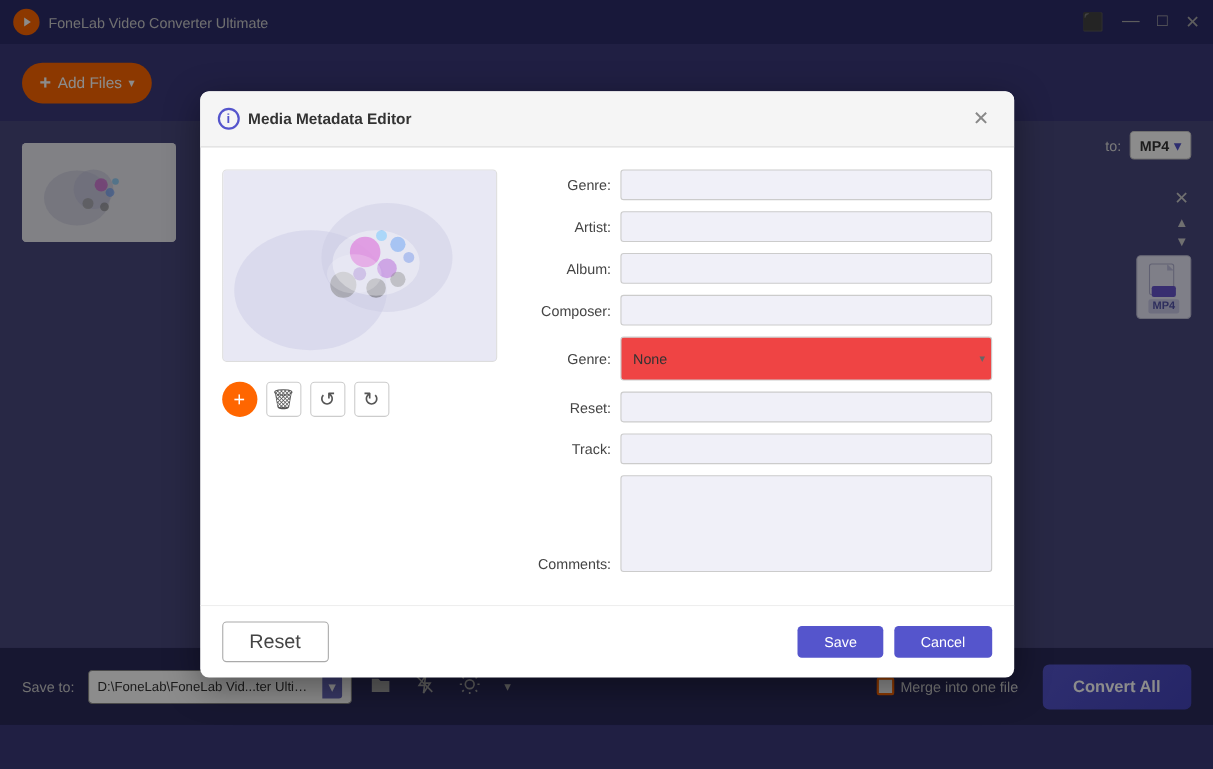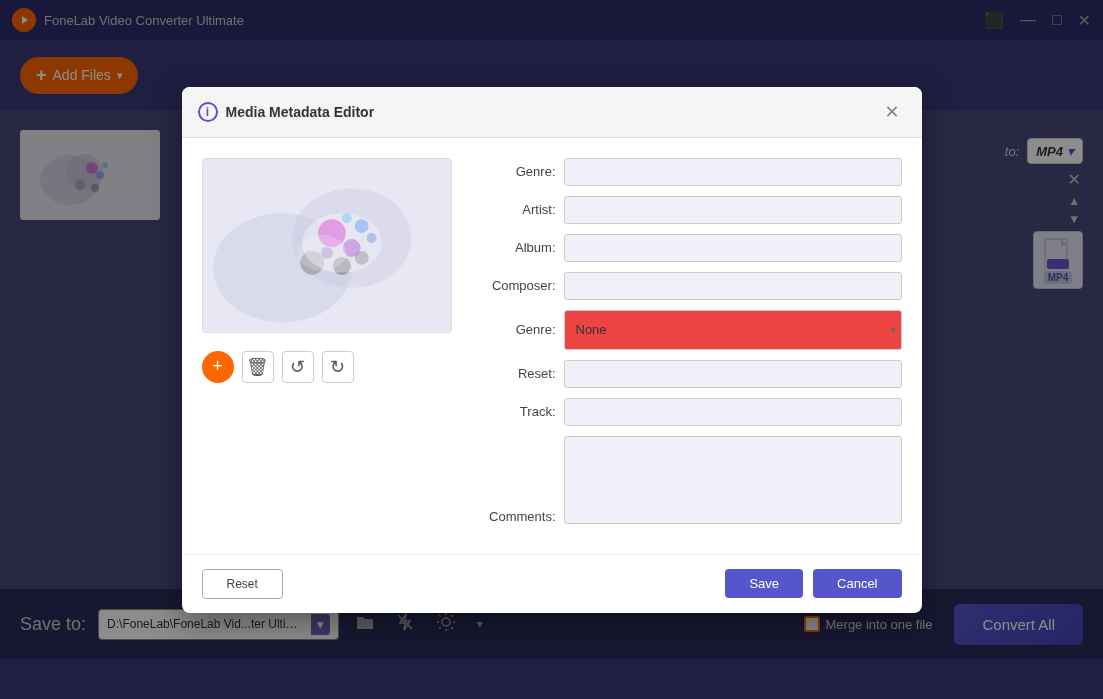--- a/index.html
+++ b/index.html
@@ -105,25 +105,24 @@
       display: flex;
       align-items: center;
       justify-content: center;
       overflow: hidden;
     }
 
     
     .format-area {
       position: absolute;
       right: 20px;
-      top: 28px;
+      top: 9px;
       display: flex;
       align-items: center;
       gap: 8px;
-      font-style: italic;
     }
     .format-selector {
       background: white;
       border: 1px solid #ccc;
       border-radius: 4px;
       padding: 4px 8px;
       font-size: 13px;
       display: flex;
       align-items: center;
       gap: 4px;
@@ -153,21 +152,21 @@
     .bottom-bar {
       height: 70px;
       background: #2a2a5a;
       display: flex;
       align-items: center;
       padding: 0 20px;
       gap: 12px;
     }
     .save-to-label {
       color: #ccc;
-      font-size: 18px;
+      font-size: 13px;
     }
     .save-path-box {
       background: white;
       border: 1px solid #888;
       border-radius: 4px;
       padding: 4px 8px;
       font-size: 12px;
       color: #333;
       min-width: 220px;
       display: flex;
@@ -207,21 +206,21 @@
       color: #ddd;
       font-size: 13px;
     }
     .convert-btn {
       background: linear-gradient(135deg, #5555cc, #4444bb);
       color: white;
       border: none;
       border-radius: 6px;
       padding: 12px 28px;
       font-size: 15px;
-      font-weight: normal;
+      font-weight: bold;
       cursor: pointer;
       margin-left: 10px;
     }
 
     
     .modal-overlay {
       position: absolute;
       top: 0;
       left: 0;
       right: 0;
@@ -428,21 +427,21 @@
       display: flex;
       align-items: center;
       gap: 10px;
       border-top: 1px solid #eee;
     }
     .reset-btn {
       background: white;
       border: 1px solid #aaa;
       border-radius: 4px;
       padding: 7px 24px;
-      font-size: 12px;
+      font-size: 18px;
       color: #444;
       cursor: pointer;
     }
     .modal-footer-spacer { flex: 1; }
     .save-btn {
       background: #5555cc;
       color: white;
       border: none;
       border-radius: 4px;
       padding: 7px 24px;

